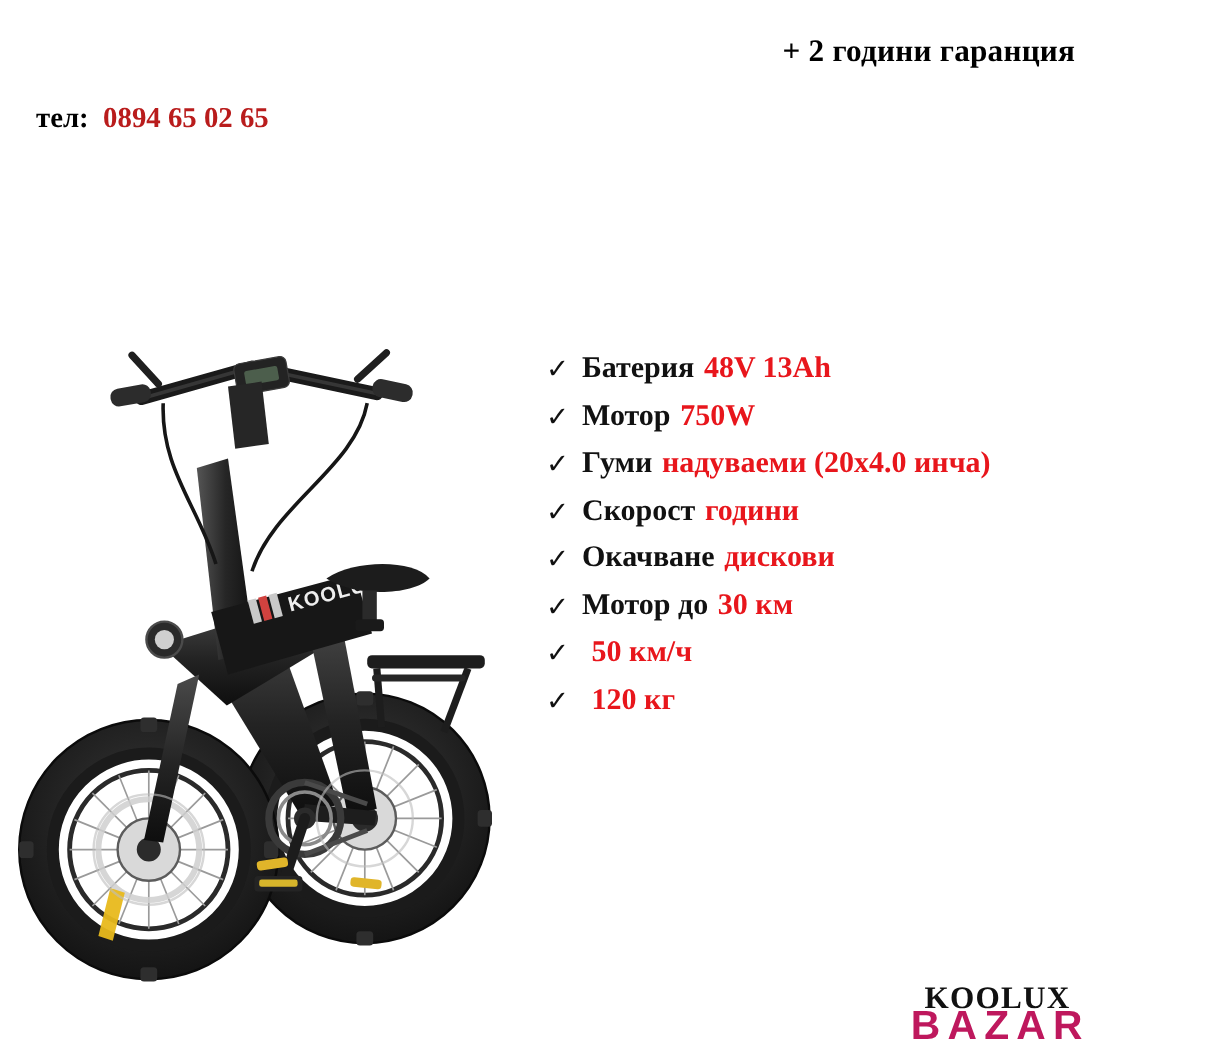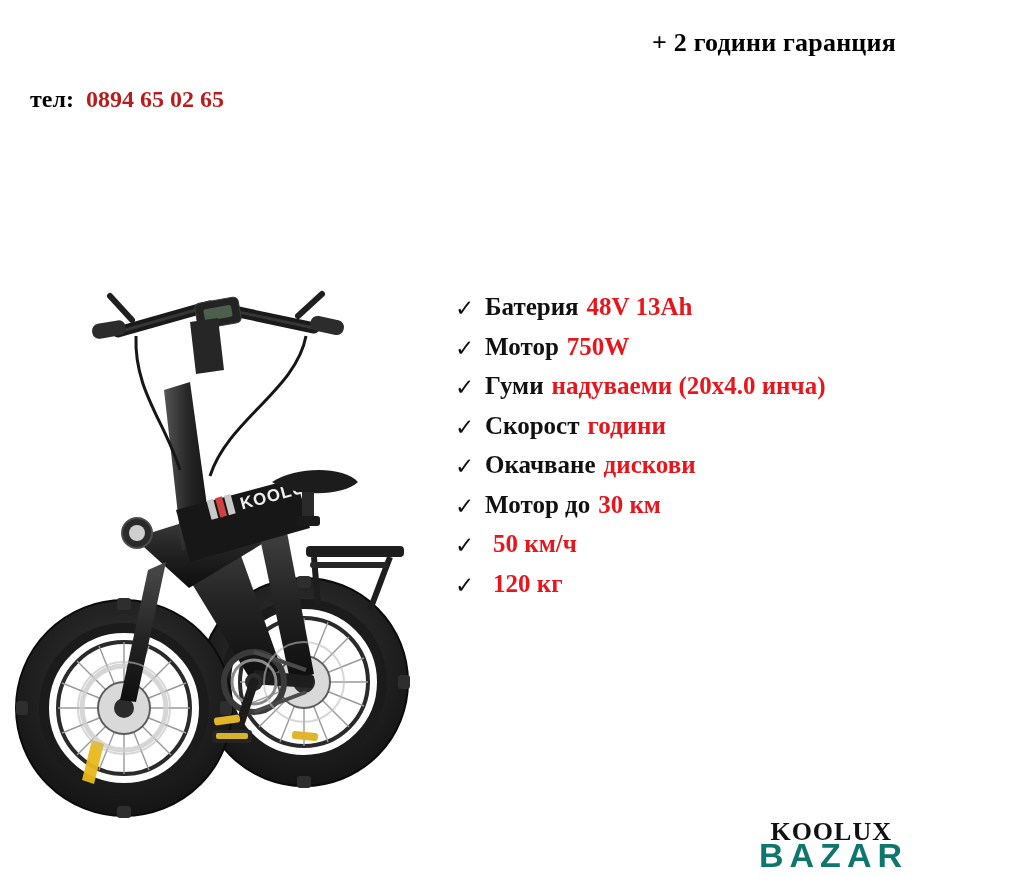--- a/index.html
+++ b/index.html
@@ -87,21 +87,21 @@
     font-family: "Liberation Serif", serif;
   }
 
   
   .watermark {
     position: absolute;
     right: 12px;
     bottom: 2px;
     font-size: 34px;
     font-weight: bold;
-    color: #0f766e;
+    color: #be185d;
     letter-spacing: 6px;
     font-family: "Liberation Sans", sans-serif;
     user-select: none;
   }
 
   
   .bike {
     position: absolute;
     left: 14px;
     top: 270px;

